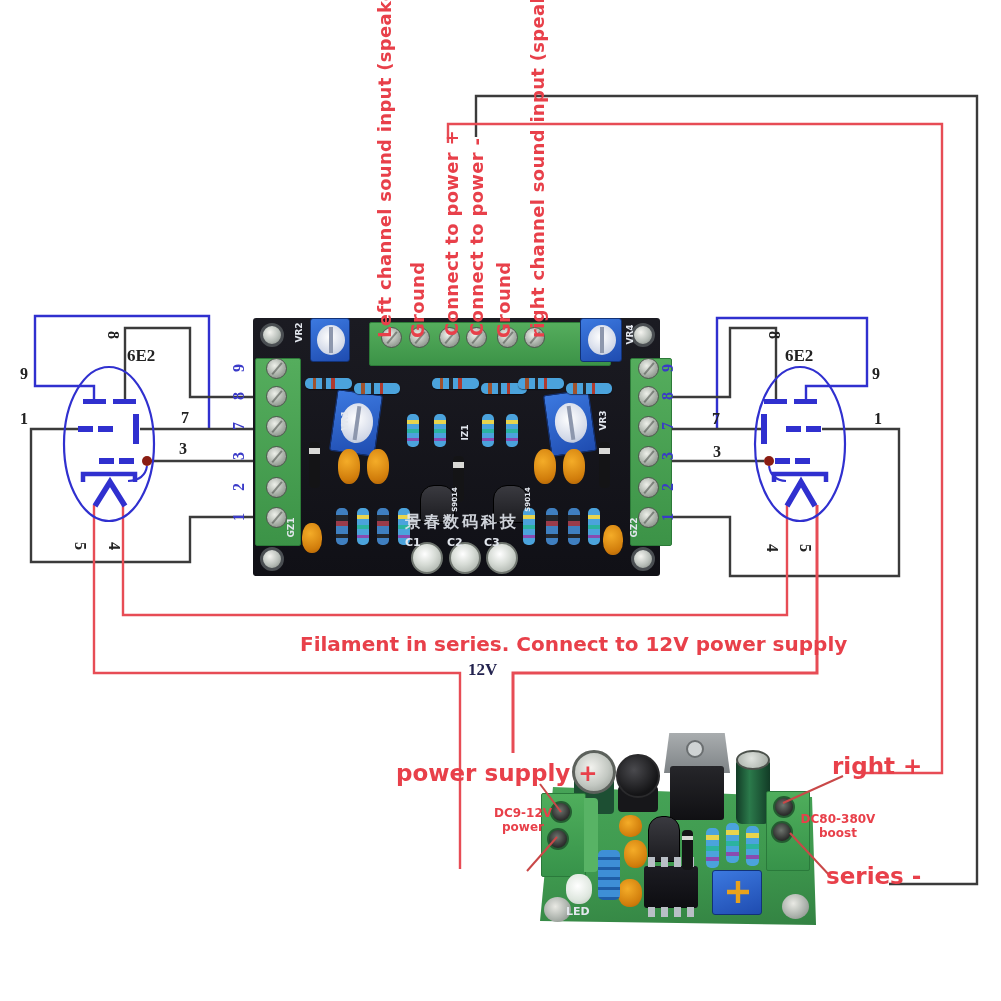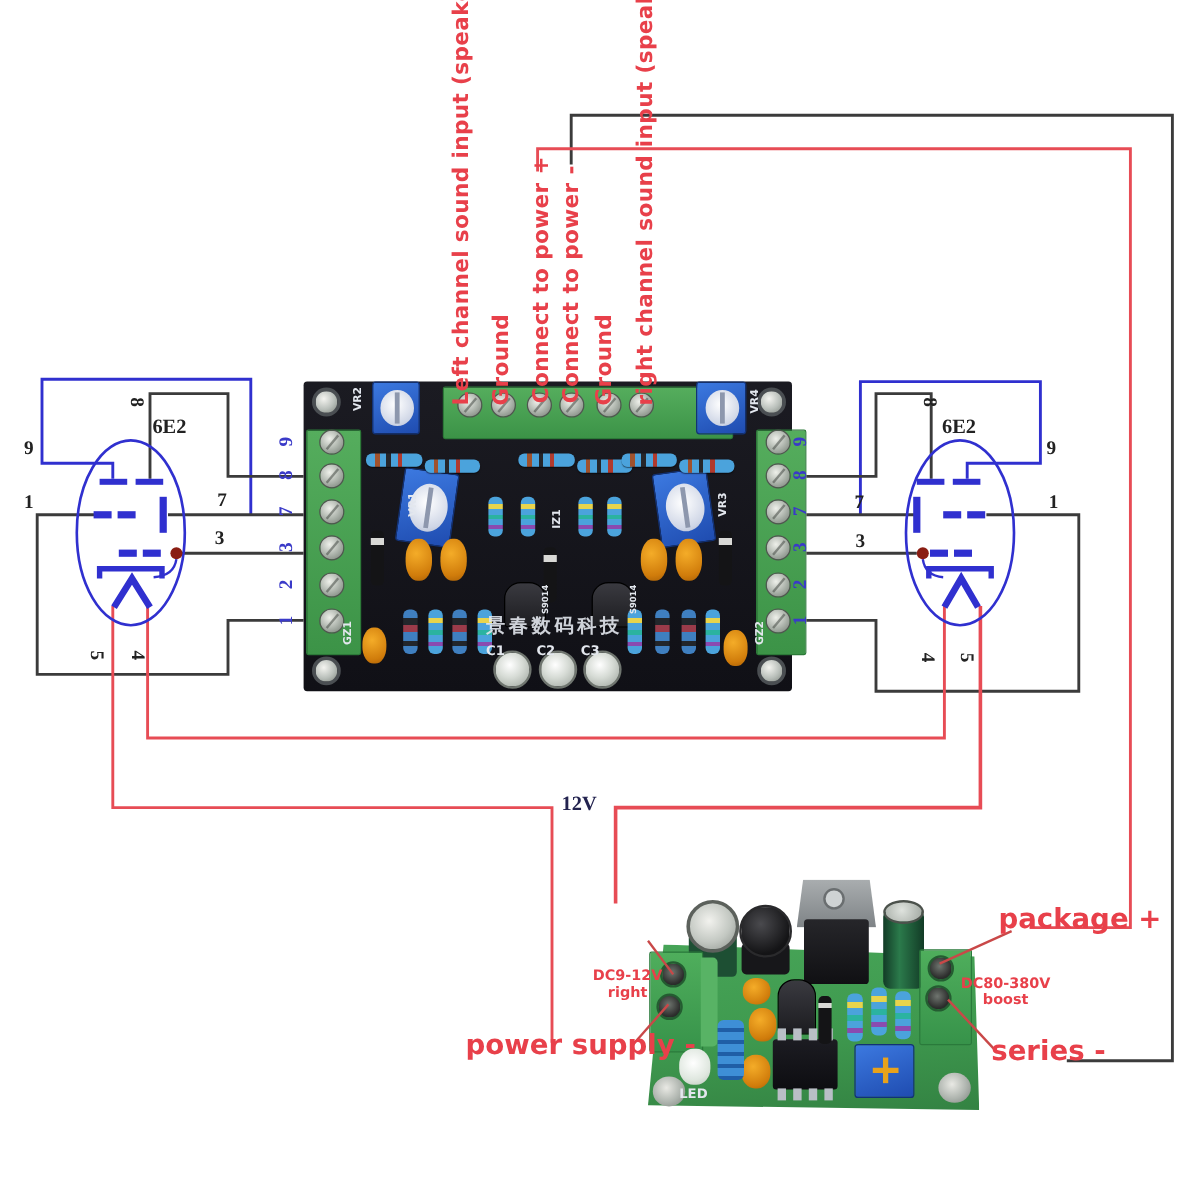--- a/index.html
+++ b/index.html
@@ -308,27 +308,28 @@
   <div class="edg" style="left:235px;top:479px;">2</div>
   <div class="edg" style="left:235px;top:509px;">1</div>
 
   <div class="edg" style="left:664px;top:360px;">9</div>
   <div class="edg" style="left:664px;top:388px;">8</div>
   <div class="edg" style="left:664px;top:418px;">7</div>
   <div class="edg" style="left:664px;top:448px;">3</div>
   <div class="edg" style="left:664px;top:479px;">2</div>
   <div class="edg" style="left:664px;top:509px;">1</div>
 
+  <div class="rlab" style="left:300px;top:632px;font-size:20px;">Filament in series. Connect to 12V power supply</div>
   <div class="pin" style="left:468px;top:661px;font-size:17px;color:#23234f;font-weight:700;z-index:8;">12V</div>
 
-  <div class="rlab" style="left:388px;top:858px;font-size:23px;">power supply -</div>
-  <div class="rlab" style="left:832px;top:753px;font-size:23px;">package +</div>
+  <div class="rlab" style="left:396px;top:760px;font-size:23px;">power supply +</div>
+  <div class="rlab" style="left:832px;top:753px;font-size:23px;">right +</div>
   <div class="rlab" style="left:826px;top:863px;font-size:23px;">series -</div>
   <div class="rlab" style="left:488px;top:806px;font-size:12px;width:70px;text-align:center;line-height:14px;z-index:9;">
     <span>DC9-12V</span><br>
-    <span>right</span>
+    <span>power</span>
   </div>
   <div class="rlab" style="left:800px;top:812px;font-size:12px;width:76px;text-align:center;line-height:14px;z-index:9;">
     <span>DC80-380V</span><br>
     <span>boost</span>
   </div>
 
 </div>
 
 </body></html>

